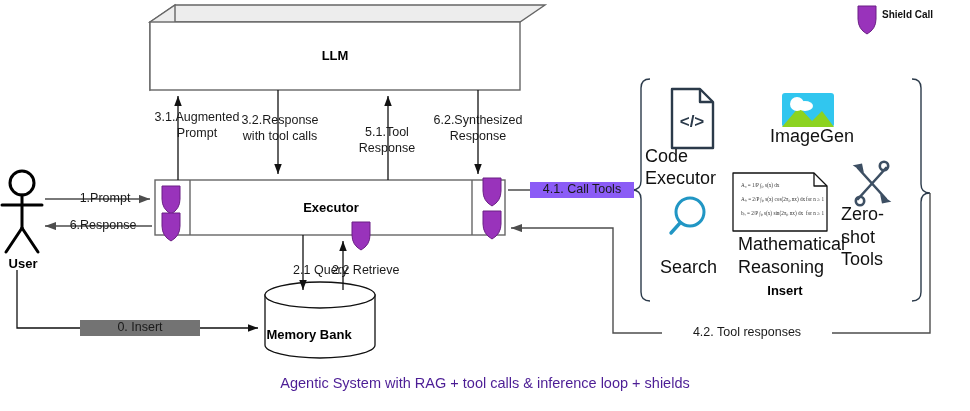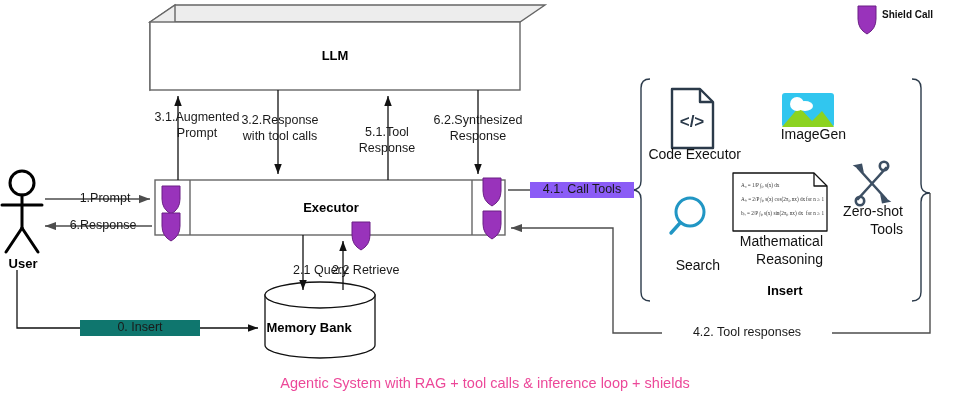--- a/index.html
+++ b/index.html
@@ -2,22 +2,22 @@
 <html><head>
 <meta charset="utf-8">
 <style>
   html,body{margin:0;padding:0;background:#ffffff;}
   body{width:970px;height:411px;position:relative;overflow:hidden;
        font-family:"Liberation Sans", sans-serif;color:#000;}
   .abs{position:absolute;}
   .lbl{font-size:12.5px;color:#1a1a1a;text-align:center;line-height:1.25;white-space:nowrap;}
   .diagram-svg{position:absolute;left:0;top:0;width:970px;height:411px;}
   .node-title{font-size:13px;font-weight:bold;text-align:center;}
-  .tool-label{font-size:14px;color:#111;text-align:right;line-height:1.2;}
-  .caption{font-size:14.5px;color:#ec4899;text-align:center;width:970px;}
+  .tool-label{font-size:18px;color:#111;text-align:left;line-height:1.2;}
+  .caption{font-size:14.5px;color:#4c1d95;text-align:center;width:970px;}
   .legend-text{font-size:10px;color:#111;font-weight:bold;}
 </style>
 </head>
 <body>
 
 <svg class="diagram-svg" viewBox="0 0 970 411">
   <defs>
     <marker id="ah" markerWidth="9" markerHeight="9" refX="8" refY="3" orient="auto" markerUnits="strokeWidth">
       <path d="M0,0 L8,3 L0,6 z" fill="#4d4d4d"></path>
     </marker>
@@ -133,27 +133,27 @@
     <path d="M483,178 L501,178 L501,191 Q501,201 492,206 Q483,201 483,191 Z"></path>
     <path d="M483,211 L501,211 L501,224 Q501,234 492,239 Q483,234 483,224 Z"></path>
     <path d="M858,6 L876,6 L876,19 Q876,29 867,34 Q858,29 858,19 Z"></path>
   </g>
 </svg>
 
 <div class="abs node-title" style="left:150px;top:48px;width:370px;">LLM</div>
 
 <div class="abs node-title" style="left:190px;top:200px;width:282px;">Executor</div>
 
-<div class="abs node-title" style="left:265px;top:320px;width:88px;">Memory Bank</div>
+<div class="abs node-title" style="left:265px;top:327px;width:88px;">Memory Bank</div>
 
 <div class="abs node-title" style="left:0px;top:256px;width:46px;">User</div>
 
 <div class="abs lbl" style="left:55px;top:191px;width:100px;">1.Prompt</div>
 <div class="abs lbl" style="left:48px;top:218px;width:110px;">6.Response</div>
-<div class="abs lbl" style="left:80px;top:320px;width:120px;background:#0f766e;">0. Insert</div>
+<div class="abs lbl" style="left:80px;top:320px;width:120px;background:#737373;">0. Insert</div>
 
 <div class="abs lbl" style="left:132px;top:110px;width:96px;margin-left:17px;">
   <div>3.1.Augmented</div>
   <div>Prompt</div>
 </div>
 <div class="abs lbl" style="left:228px;top:113px;width:104px;">
   <div>3.2.Response</div>
   <div>with tool calls</div>
 </div>
 <div class="abs lbl" style="left:344px;top:113px;width:86px;margin-top:12px;">

